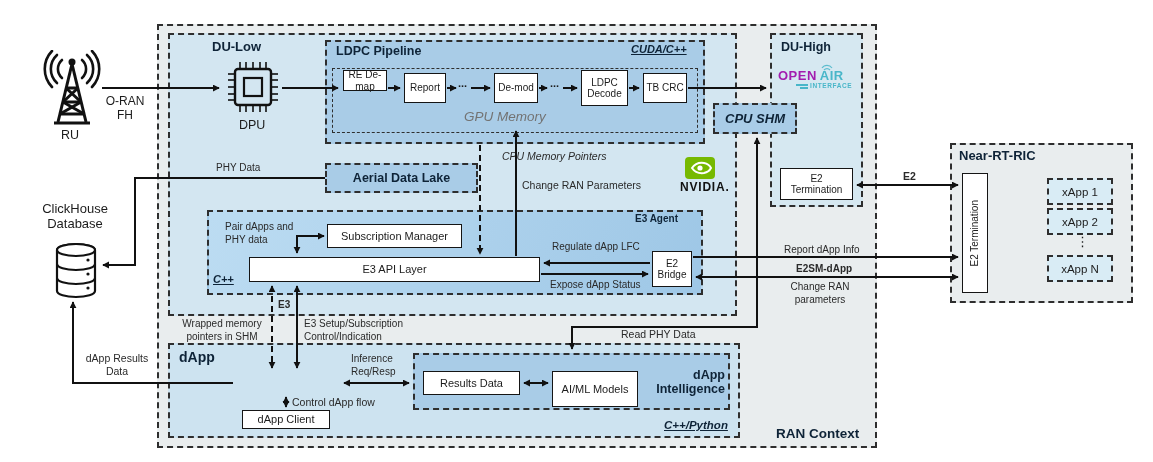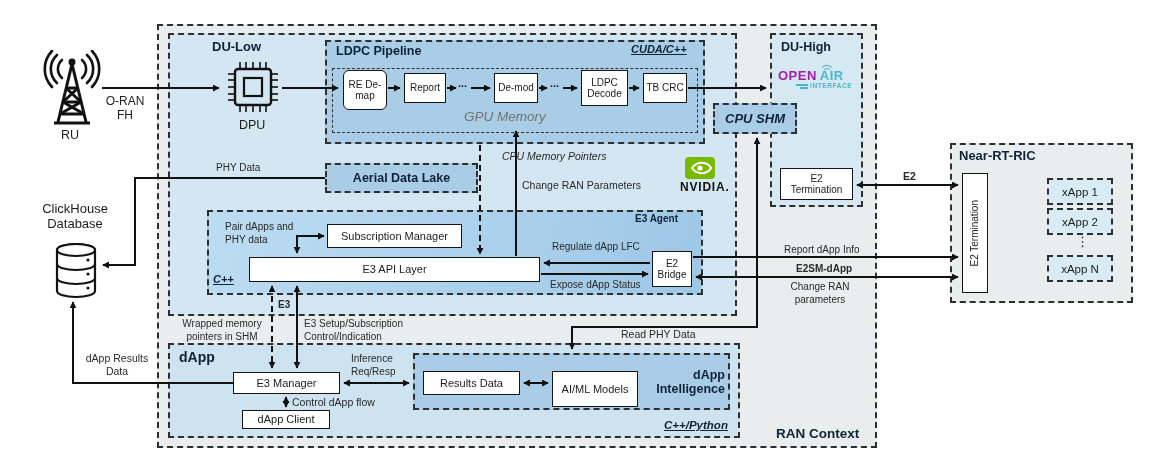--- a/index.html
+++ b/index.html
@@ -26,21 +26,21 @@
 
   <div class="abs dash" style="left:168px;top:33px;width:569px;height:283px;background:#d3e6f1;"></div>
   <div class="abs ttl" style="left:176px;top:39px;font-size:13px;z-index:5;padding-left:36px;">DU-Low</div>
 
   <div class="abs dash" style="left:325px;top:40px;width:380px;height:104px;background:#a9cce7;z-index:2;"></div>
   <div class="abs ttl" style="left:336px;top:44px;font-size:12.5px;z-index:5;">LDPC Pipeline</div>
   <div class="abs it un ttl" style="left:631px;top:43px;font-size:11px;z-index:5;">CUDA/C++</div>
   <div class="abs dash-thin" style="left:332px;top:68px;width:366px;height:65px;z-index:3;"></div>
   <div class="abs it ctr" style="left:430px;top:109px;width:150px;font-size:13.5px;color:#737373;z-index:5;">GPU Memory</div>
 
-  <div class="abs wbox pre" style="left:343px;top:70px;width:44px;height:40px;font-size:10px;z-index:6;border-radius:6px;">RE De-map</div>
+  <div class="abs wbox pre" style="left:343px;top:70px;width:44px;height:21px;font-size:10px;z-index:6;">RE De-map</div>
   <div class="abs wbox" style="left:404px;top:73px;width:42px;height:30px;font-size:10px;z-index:6;">Report</div>
   <div class="abs wbox" style="left:494px;top:73px;width:44px;height:30px;font-size:10px;z-index:6;">De-mod</div>
   <div class="abs wbox pre" style="left:581px;top:70px;width:47px;height:36px;font-size:10px;z-index:6;">LDPC
 Decode</div>
   <div class="abs wbox" style="left:643px;top:73px;width:44px;height:30px;font-size:10px;z-index:6;">TB CRC</div>
   <div class="abs" style="left:458px;top:77px;font-size:11px;font-weight:bold;z-index:6;">...</div>
   <div class="abs" style="left:550px;top:77px;font-size:11px;font-weight:bold;z-index:6;">...</div>
 
   <div class="abs dash" style="left:325px;top:163px;width:153px;height:30px;background:#a9cce7;z-index:4;display:flex;align-items:center;justify-content:center;">
     <span class="ttl" style="font-size:12.5px;">Aerial Data Lake</span>
@@ -87,21 +87,20 @@
     <svg width="34" height="24" viewBox="0 0 34 24">
       <rect x="2" y="1" width="30" height="22" rx="4" fill="#76b900"></rect>
       <path d="M9,12 q4,-6 12,-5 q5,1 7,5 q-2,4 -7,5 q-8,1 -12,-5 z" fill="none" stroke="#fff" stroke-width="2"></path>
       <circle cx="17" cy="12" r="2.6" fill="#fff"></circle>
     </svg>
     <div class="abs" style="left:-3px;top:24px;font-size:12px;font-weight:bold;letter-spacing:0.8px;color:#111;">NVIDIA.</div>
   </div>
 
   <div class="abs dash" style="left:168px;top:343px;width:572px;height:95px;background:#cde3f0;z-index:2;"></div>
   <div class="abs ttl" style="left:179px;top:349px;font-size:14px;z-index:5;">dApp</div>
-  <div class="abs wbox" style="left:233px;top:372px;width:107px;height:22px;font-size:11px;z-index:6;">E3 Manager</div>
   <div class="abs wbox" style="left:242px;top:410px;width:88px;height:19px;font-size:11px;z-index:6;">dApp Client</div>
 
   <div class="abs dash" style="left:413px;top:353px;width:317px;height:57px;background:#a9cce7;z-index:3;"></div>
   <div class="abs ttl pre" style="left:645px;top:368px;width:80px;font-size:12.5px;text-align:right;z-index:5;">dApp
 Intelligence</div>
   <div class="abs wbox" style="left:423px;top:371px;width:97px;height:24px;font-size:11px;z-index:6;">Results Data</div>
   <div class="abs wbox" style="left:552px;top:371px;width:86px;height:36px;font-size:11px;z-index:6;">AI/ML Models</div>
   <div class="abs it un ttl" style="left:664px;top:419px;font-size:11.5px;z-index:5;">C++/Python</div>
 
   <div class="abs ttl" style="left:776px;top:426px;font-size:13.5px;z-index:5;">RAN Context</div>

